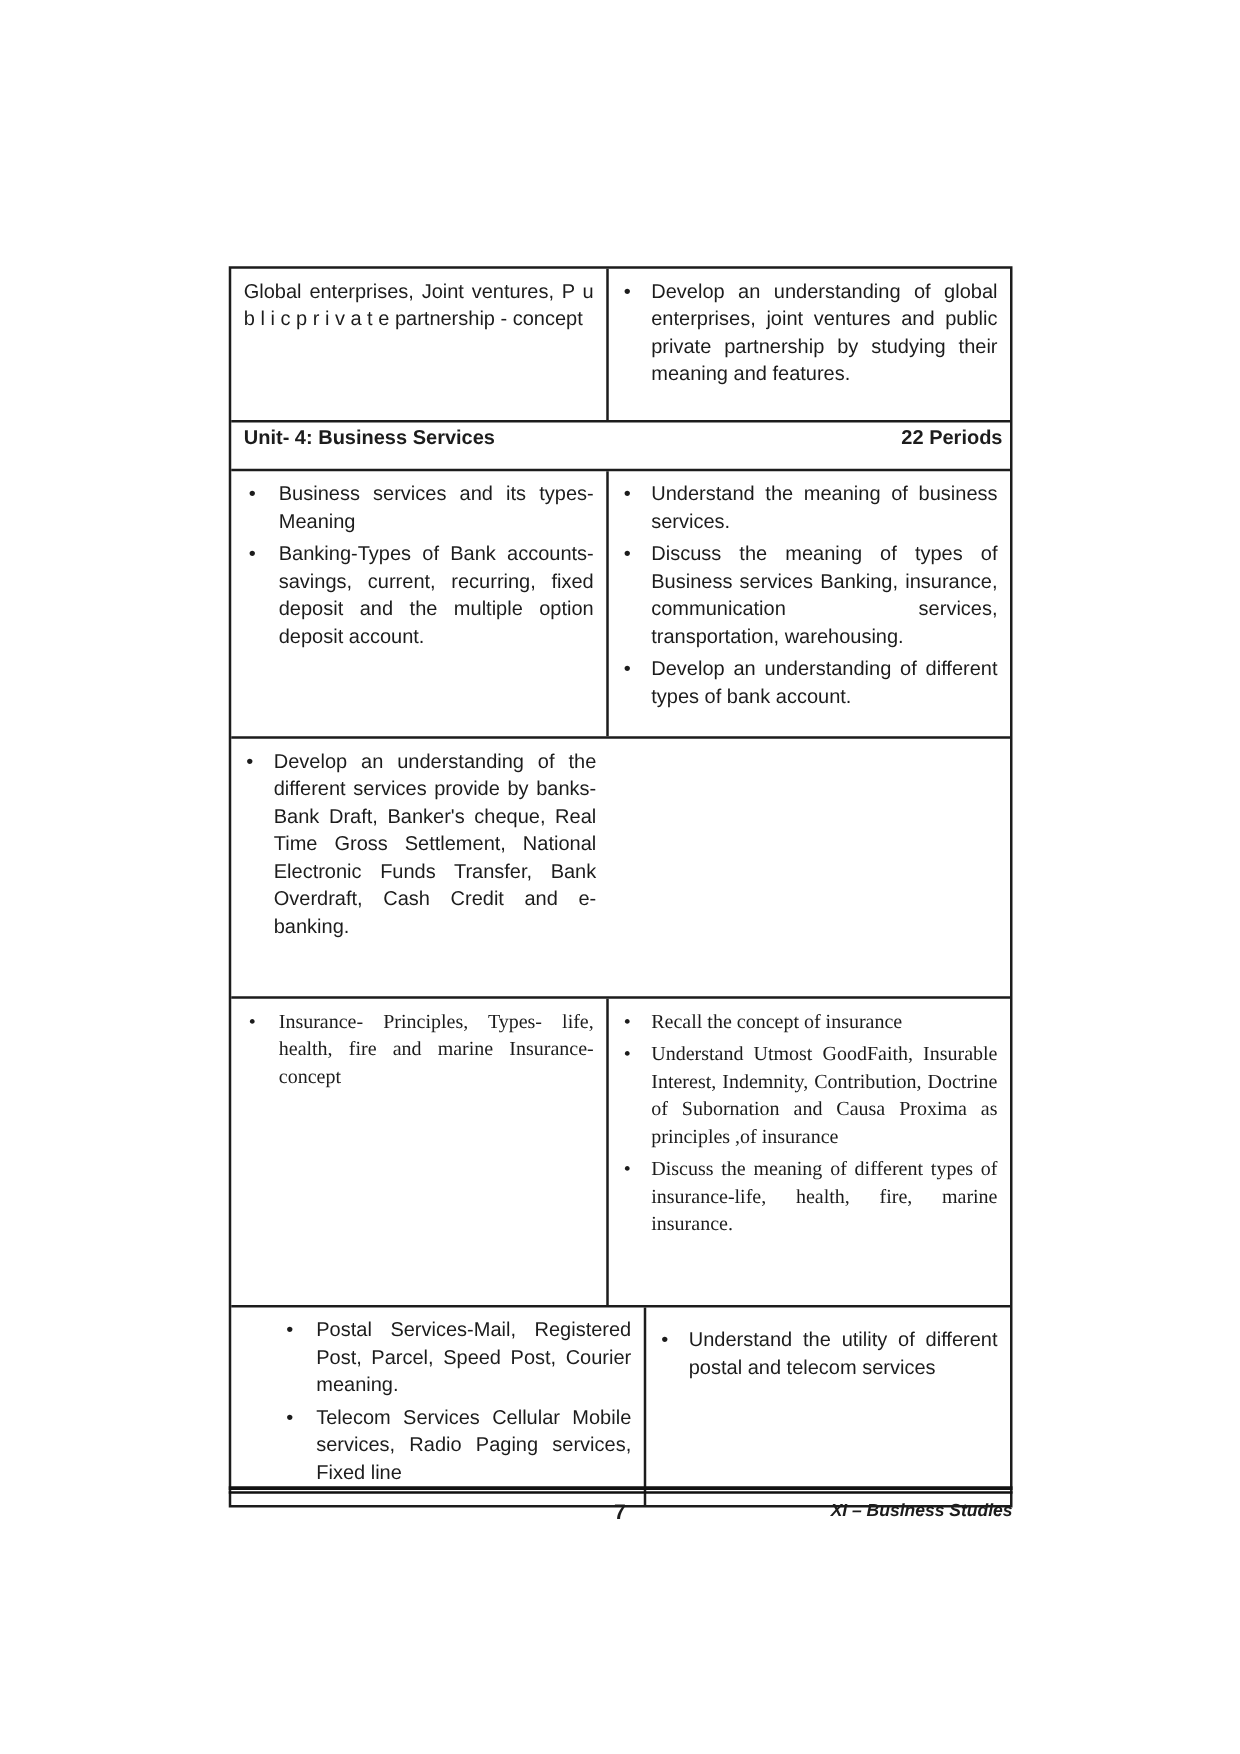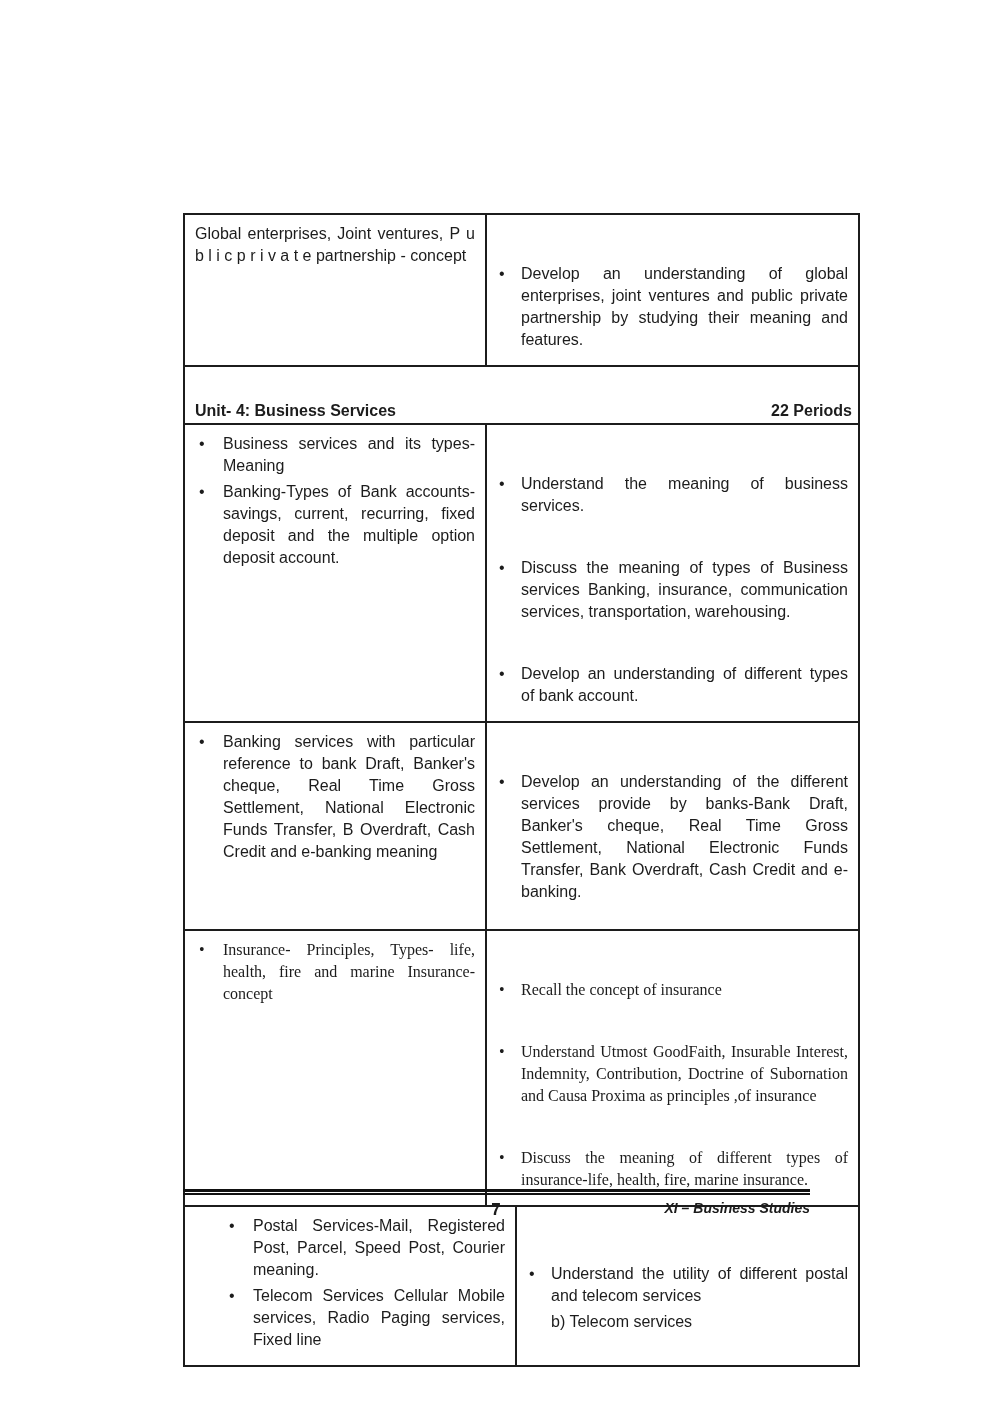--- a/index.html
+++ b/index.html
@@ -10,21 +10,21 @@
     margin: 0 auto;
     background: #ffffff;
     font-family: "Liberation Sans", sans-serif;
     color: #1c1c1c;
     overflow: hidden;
   }
   .syllabus-table {
     position: absolute;
     left: 183px;
     top: 213px;
-    width: 677px;
+    width: 627px;
     border: 2px solid #1c1c1c;
     box-sizing: border-box;
     background: #ffffff;
   }
   .trow {
     display: grid;
     grid-template-columns: 302px 1fr;
     border-bottom: 2px solid #1c1c1c;
   }
   .trow:last-child { border-bottom: none; padding-left: 30px; }
@@ -53,39 +53,38 @@
     padding-right: 2px;
     text-align: justify;
     margin-bottom: 4px;
   }
   .bullet-item::before {
     content: "\2022";
     position: absolute;
     left: 10px;
     top: 0;
   }
-  .cell.right .bullet-item { padding-left: 30px; margin-top: 40px; }
+  .cell.right .bullet-item { padding-left: 30px; }
   .cell.right .bullet-item::before { left: 8px; }
   .sub-item {
     padding-left: 30px;
     margin-bottom: 2px;
   }
   .r4 .cell.right { padding-top: 16px; }
 
   .header-row {
     display: flex;
     justify-content: space-between;
     align-items: center;
     border-bottom: 2px solid #1c1c1c;
     font-weight: bold;
     font-size: 16px;
     line-height: 21px;
-    padding: 2px 6px 2px 10px;
+    padding: 2px 6px 14px 10px;
     min-height: 21px;
-    margin-top: 31px;
   }
 
   .footer-rule {
     position: absolute;
     left: 183px;
     top: 1189px;
     width: 627px;
     height: 0;
     border-top: 3px solid #111111;
     border-bottom: 2px solid #111111;
@@ -137,23 +136,20 @@
         <div class="bullet-item">Banking-Types of Bank accounts-savings, current, recurring, fixed deposit and the multiple option deposit account.</div>
       </div>
       <div class="cell right">
         <div class="bullet-item">Understand the meaning of business services.</div>
         <div class="bullet-item">Discuss the meaning of types of Business services Banking, insurance, communication services, transportation, warehousing.</div>
         <div class="bullet-item">Develop an understanding of different types of bank account.</div>
       </div>
     </div>
 
     <div class="trow r2">
-      <div class="cell left">
-        <div class="bullet-item">Banking services with particular reference to bank Draft, Banker's cheque, Real Time Gross Settlement, National Electronic Funds Transfer, B Overdraft, Cash Credit and e-banking meaning</div>
-      </div>
       <div class="cell right">
         <div class="bullet-item">Develop an understanding of the different services provide by banks-Bank Draft, Banker's cheque, Real Time Gross Settlement, National Electronic Funds Transfer, Bank Overdraft, Cash Credit and e-banking.</div>
       </div>
     </div>
 
     <div class="trow r3">
       <div class="cell left">
         <div class="bullet-item">Insurance- Principles, Types- life, health, fire and marine Insurance-concept</div>
       </div>
       <div class="cell right">
@@ -163,21 +159,20 @@
       </div>
     </div>
 
     <div class="trow r4">
       <div class="cell left">
         <div class="bullet-item">Postal Services-Mail, Registered Post, Parcel, Speed Post, Courier meaning.</div>
         <div class="bullet-item">Telecom Services Cellular Mobile services, Radio Paging services, Fixed line</div>
       </div>
       <div class="cell right">
         <div class="bullet-item">Understand the utility of different postal and telecom services</div>
-        <div class="sub-item">b)  Telecom services</div>
       </div>
     </div>
 
   </div>
 
   <div class="footer-rule"></div>
   <div class="page-number">7</div>
   <div class="footer-title">XI – Business Studies</div>
 
 </div>

